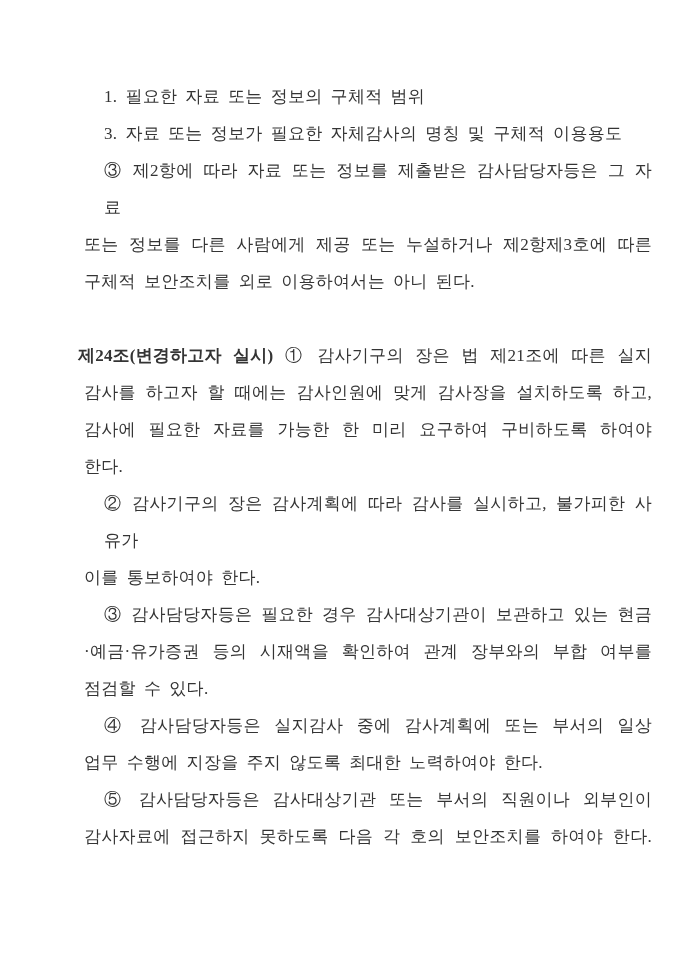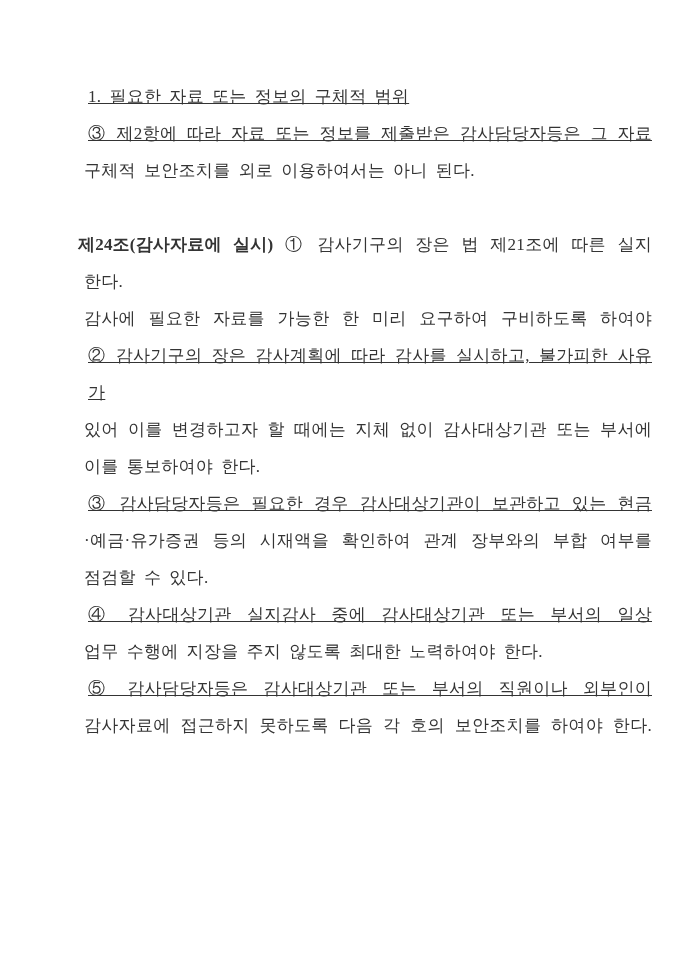--- a/index.html
+++ b/index.html
@@ -30,51 +30,52 @@
     white-space: normal;
     text-align: left;
   }
   
   .ln.fill {
     text-align: justify;
     text-align-last: justify;
   }
   
   .ln.item {
-    margin-left: 4px;
-    text-decoration: underline;
+    margin-left: 20px;
   }
   
   .ln.head {
     margin-left: -6px;
   }
   .ln.gap {
     height: 37px;
   }
   .b {
     font-weight: bold;
     letter-spacing: 0.2px;
   }
 </style>
 </head>
 <body>
 
 <div class="page">
   <div class="doc-body">
       <div class="ln item">1. 필요한 자료 또는 정보의 구체적 범위</div>
+      <div class="ln item">3. 자료 또는 정보가 필요한 자체감사의 명칭 및 구체적 이용용도</div>
       <div class="ln item fill">③ 제2항에 따라 자료 또는 정보를 제출받은 감사담당자등은 그 자료</div>
+      <div class="ln fill">또는 정보를 다른 사람에게 제공 또는 누설하거나 제2항제3호에 따른</div>
       <div class="ln">구체적 보안조치를 외로 이용하여서는 아니 된다.</div>
       <div class="ln gap"></div>
-      <div class="ln head fill"><span class="b">제24조(감사자료에 실시)</span> ① 감사기구의 장은 법 제21조에 따른 실지</div>
+      <div class="ln head fill"><span class="b">제24조(변경하고자 실시)</span> ① 감사기구의 장은 법 제21조에 따른 실지</div>
+      <div class="ln fill">감사를 하고자 할 때에는 감사인원에 맞게 감사장을 설치하도록 하고,</div>
+      <div class="ln fill">감사에 필요한 자료를 가능한 한 미리 요구하여 구비하도록 하여야</div>
       <div class="ln">한다.</div>
-      <div class="ln fill">감사에 필요한 자료를 가능한 한 미리 요구하여 구비하도록 하여야</div>
       <div class="ln item fill">② 감사기구의 장은 감사계획에 따라 감사를 실시하고, 불가피한 사유가</div>
-      <div class="ln fill">있어 이를 변경하고자 할 때에는 지체 없이 감사대상기관 또는 부서에</div>
       <div class="ln">이를 통보하여야 한다.</div>
       <div class="ln item fill">③ 감사담당자등은 필요한 경우 감사대상기관이 보관하고 있는 현금</div>
       <div class="ln fill">·예금·유가증권 등의 시재액을 확인하여 관계 장부와의 부합 여부를</div>
       <div class="ln">점검할 수 있다.</div>
-      <div class="ln item fill">④ 감사대상기관 실지감사 중에 감사대상기관 또는 부서의 일상</div>
+      <div class="ln item fill">④ 감사담당자등은 실지감사 중에 감사계획에 또는 부서의 일상</div>
       <div class="ln">업무 수행에 지장을 주지 않도록 최대한 노력하여야 한다.</div>
       <div class="ln item fill">⑤ 감사담당자등은 감사대상기관 또는 부서의 직원이나 외부인이</div>
       <div class="ln fill">감사자료에 접근하지 못하도록 다음 각 호의 보안조치를 하여야 한다.</div>
     </div>
 </div>
 
 </body></html>

